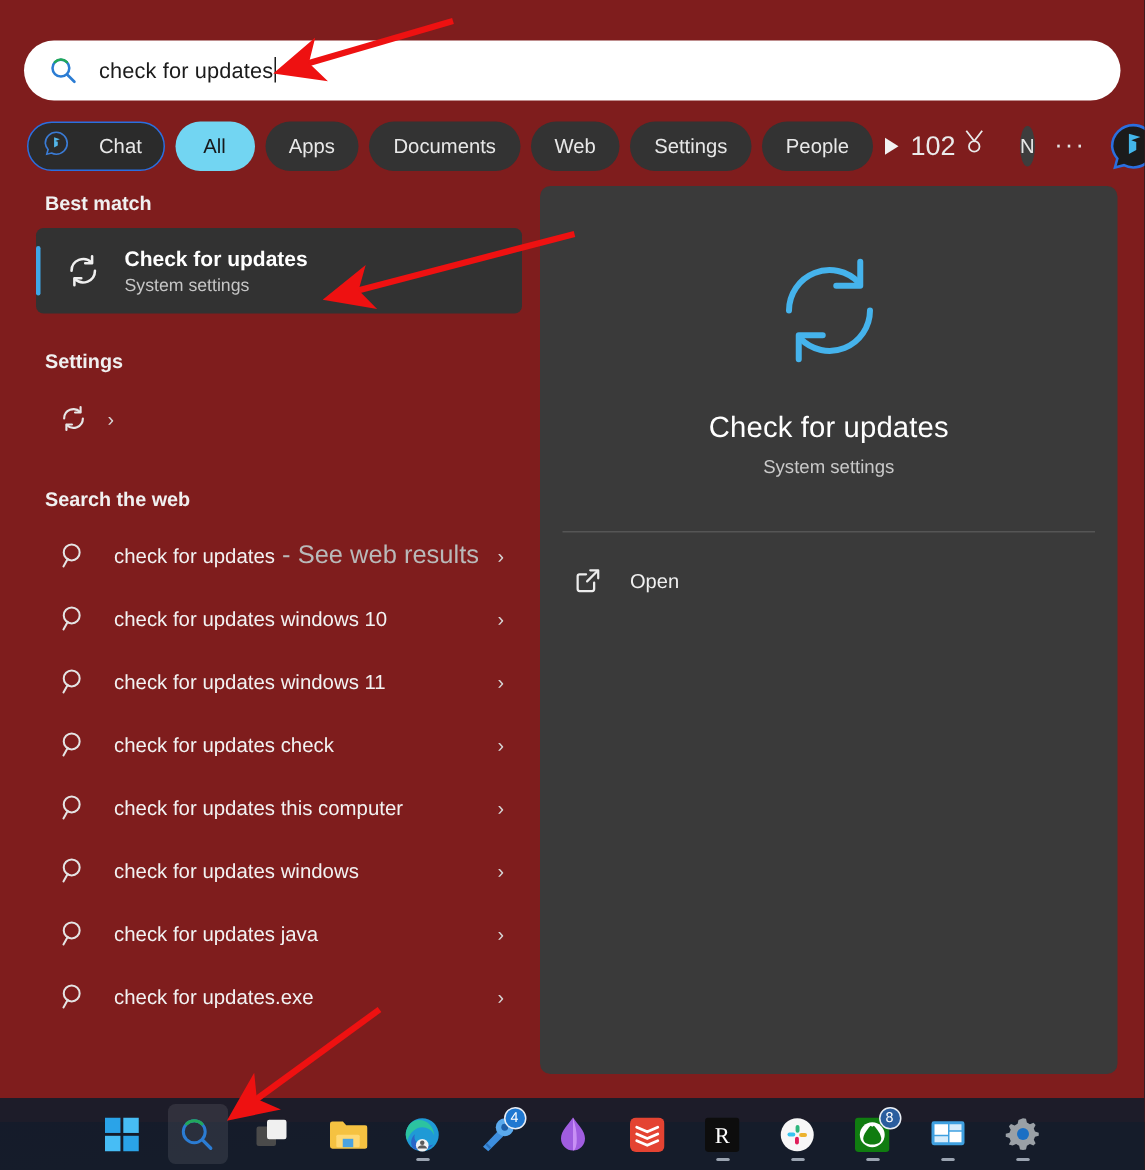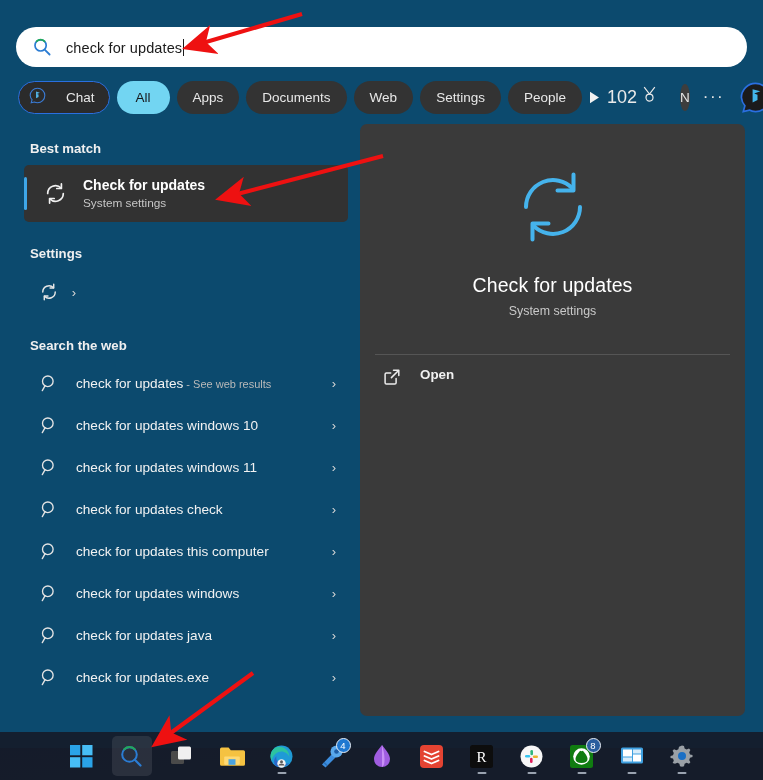--- a/index.html
+++ b/index.html
@@ -28,21 +28,21 @@
   .wall-lines {
     position: absolute; left: 0; right: 0; height: 26px;
     background: repeating-linear-gradient(90deg,
       rgba(255,255,255,.05) 0px, rgba(255,255,255,.05) 1px,
       transparent 1px, transparent 5px);
   }
 
   
   .flyout {
     position: absolute; left: 0; top: 0; width: 763px; height: 748px;
-    background: #0c4a6e;
+    background: #7f1d1d;
   }
 
   
   .searchbox {
     position: absolute; left: 16px; top: 27px;
     width: 731px; height: 40px;
     background: #ffffff; border-radius: 20px;
     display: flex; align-items: center;
   }
   .searchbox .sicon { margin-left: 16px; width: 20px; height: 20px; flex: none; }
@@ -93,21 +93,21 @@
     margin-left: 16px;
   }
   .ellipsis {
     width: 30px; height: 30px; color: #e6e6e6; font-size: 17px;
     display: flex; align-items: center; justify-content: center;
     margin-left: 6px; letter-spacing: 1.5px;
   }
   .bing-btn { width: 33px; height: 33px; margin-left: 8px; flex: none; }
 
   
-  .results { position: absolute; left: 0; top: 141px; width: 358px; }
+  .results { position: absolute; left: 0; top: 128px; width: 358px; }
   .section-head {
     color: #f0f0f0; font-size: 13.2px; font-weight: bold;
     padding: 0 0 9px 30px;
   }
   .section-head.spaced { padding-top: 24px; }
 
   .bestmatch {
     position: relative; margin: 0 10px 0 24px;
     height: 57px; border-radius: 5px; background: #323232;
     display: flex; align-items: center;
@@ -133,21 +133,21 @@
   }
   .row .ricon {
     width: 22px; height: 22px; flex: none;
     display: flex; align-items: center; justify-content: center;
   }
   .row .rlabel {
     margin-left: 16px; color: #f2f2f2; font-size: 13.6px;
     flex: 1; white-space: nowrap; overflow: hidden;
   }
   .row .rlabel b { font-weight: normal; }
-  .row .rlabel .webhint { color: #b9b9b9; font-size: 11px; }
+  .row .rlabel .webhint { color: #b9b9b9; font-size: 17px; }
   .chev {
     width: 16px; flex: none; color: #d6d6d6; font-size: 13px;
     text-align: right;
   }
   .row.settings-row { height: 44px; }
 
   
   .preview {
     position: absolute; left: 360px; top: 124px;
     width: 385px; height: 592px;
@@ -158,22 +158,22 @@
     text-align: center; color: #ffffff;
     font-size: 19.5px; margin-top: 28px; letter-spacing: .1px;
   }
   .pv-sub {
     text-align: center; color: #c9c9c9; font-size: 12.4px; margin-top: 7px;
   }
   .pv-divider {
     height: 1px; background: #555555; margin: 36px 15px 0;
   }
   .pv-action {
-    display: flex; height: 40px;
-    margin: 12px 10px 0; padding-left: 12px; border-radius: 5px; font-weight: bold;
+    display: flex; align-items: center; height: 40px;
+    margin: 12px 10px 0; padding-left: 12px; border-radius: 5px;
   }
   .pv-action .paicon {
     width: 20px; height: 20px; flex: none;
     display: flex; align-items: center; justify-content: center;
   }
   .pv-action .palabel { margin-left: 18px; color: #f0f0f0; font-size: 13.4px; }
 
   
   .taskbar {
     position: absolute; left: 0; bottom: 0; width: 763px; height: 48px;

